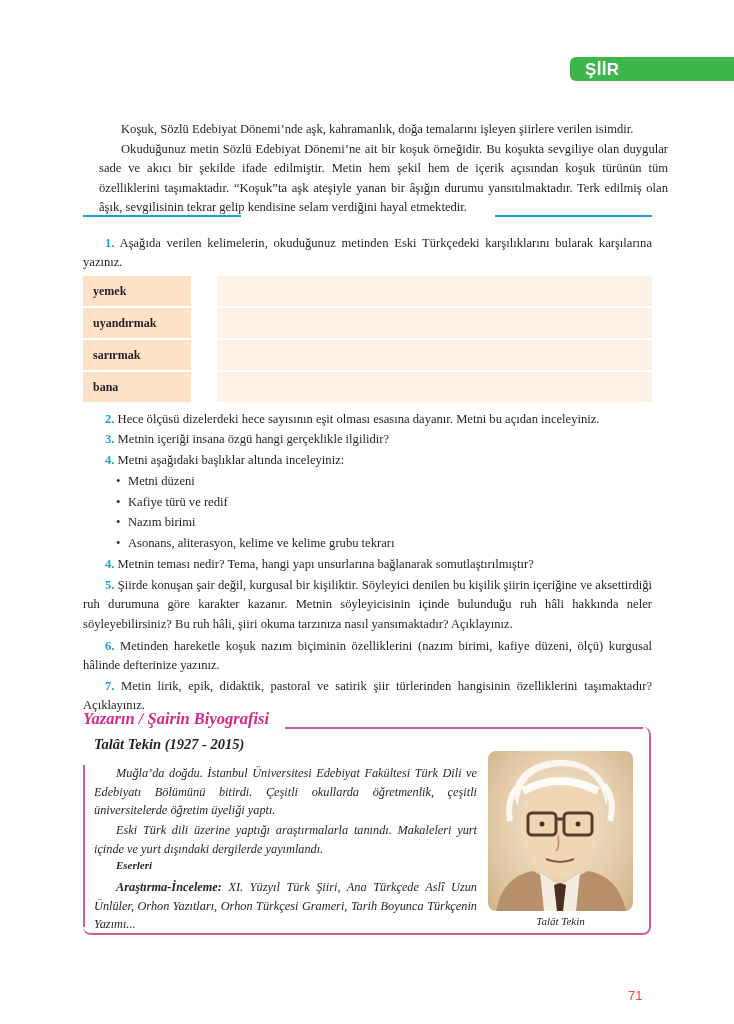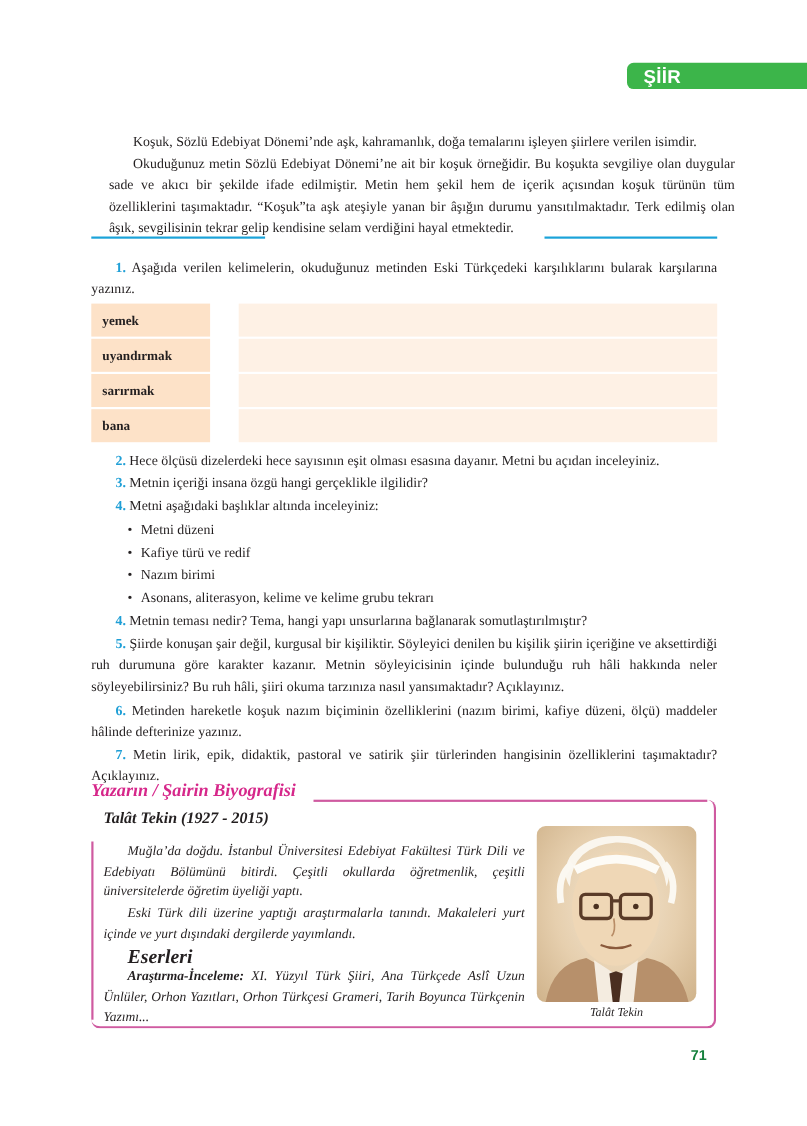--- a/index.html
+++ b/index.html
@@ -72,37 +72,37 @@
   }
   .bio-name {
     position: absolute; left: 94px; top: 736px; font-style: italic; font-weight: bold; font-size: 14.5px;
   }
   .bio-p {
     position: absolute; left: 94px; width: 383px; font-style: italic; font-size: 12.3px;
     line-height: 18.7px; text-align: justify; text-indent: 22px; margin: 0;
   }
   .bio-p1 { top: 764px; }
   .bio-p2 { top: 821px; }
-  .bio-works-head { position: absolute; left: 116px; top: 859px; font-style: italic; font-weight: bold; font-size: 18px; }
+  .bio-works-head { position: absolute; left: 116px; top: 859px; font-style: italic; font-weight: bold; font-size: 11px; }
   .bio-works { top: 878px; }
   .bio-works b { font-style: italic; }
 
   .portrait {
     position: absolute; left: 488px; top: 751px; width: 145px; height: 160px;
     border-radius: 8px; background: radial-gradient(ellipse at 50% 45%, #f3e6d2 0%, #e6cfae 55%, #cfb28a 100%);
     overflow: hidden;
   }
   .portrait svg { width: 100%; height: 100%; display: block; }
   .caption {
     position: absolute; left: 488px; top: 915px; width: 145px; text-align: center;
     font-style: italic; font-size: 11px;
   }
   .page-num {
-    position: absolute; left: 628px; top: 952px;
-    font-family: "Liberation Sans", "DejaVu Sans", sans-serif; font-weight: bold; font-size: 13px; color: #15803d;
+    position: absolute; left: 628px; top: 988px;
+    font-family: "Liberation Sans", "DejaVu Sans", sans-serif; font-weight: normal; font-size: 13px; color: #ef4444;
   }
 </style>
 </head>
 <body>
 
 <div class="banner">
   <span>ŞİİR</span>
 </div>
 
 <p class="p intro1">Koşuk, Sözlü Edebiyat Dönemi’nde aşk, kahramanlık, doğa temalarını işleyen şiirlere verilen isimdir.</p>
@@ -160,21 +160,21 @@
 <p class="q" style="top:555px;">
   <span class="num">4.</span>
   <span>Metnin teması nedir? Tema, hangi yapı unsurlarına bağlanarak somutlaştırılmıştır?</span>
 </p>
 <p class="q" style="top:576px;">
   <span class="num">5.</span>
   <span>Şiirde konuşan şair değil, kurgusal bir kişiliktir. Söyleyici denilen bu kişilik şiirin içeriğine ve aksettirdiği ruh durumuna göre karakter kazanır. Metnin söyleyicisinin içinde bulunduğu ruh hâli hakkında neler söyleyebilirsiniz? Bu ruh hâli, şiiri okuma tarzınıza nasıl yansımaktadır? Açıklayınız.</span>
 </p>
 <p class="q" style="top:637px;">
   <span class="num">6.</span>
-  <span>Metinden hareketle koşuk nazım biçiminin özelliklerini (nazım birimi, kafiye düzeni, ölçü) maddeler hâlinde defterinize yazınız.</span>
+  <span>Metinden hareketle koşuk nazım biçiminin özelliklerini (nazım birimi, kafiye düzeni, ölçü) kurgusal hâlinde defterinize yazınız.</span>
 </p>
 <p class="q" style="top:677px;">
   <span class="num">7.</span>
   <span>Metin lirik, epik, didaktik, pastoral ve satirik şiir türlerinden hangisinin özelliklerini taşımaktadır? Açıklayınız.</span>
 </p>
 
 <div class="bio-head">Yazarın / Şairin Biyografisi</div>
 <div class="bio-box"></div>
 <div class="bio-topline"></div>
 <div class="bio-leftline"></div>

